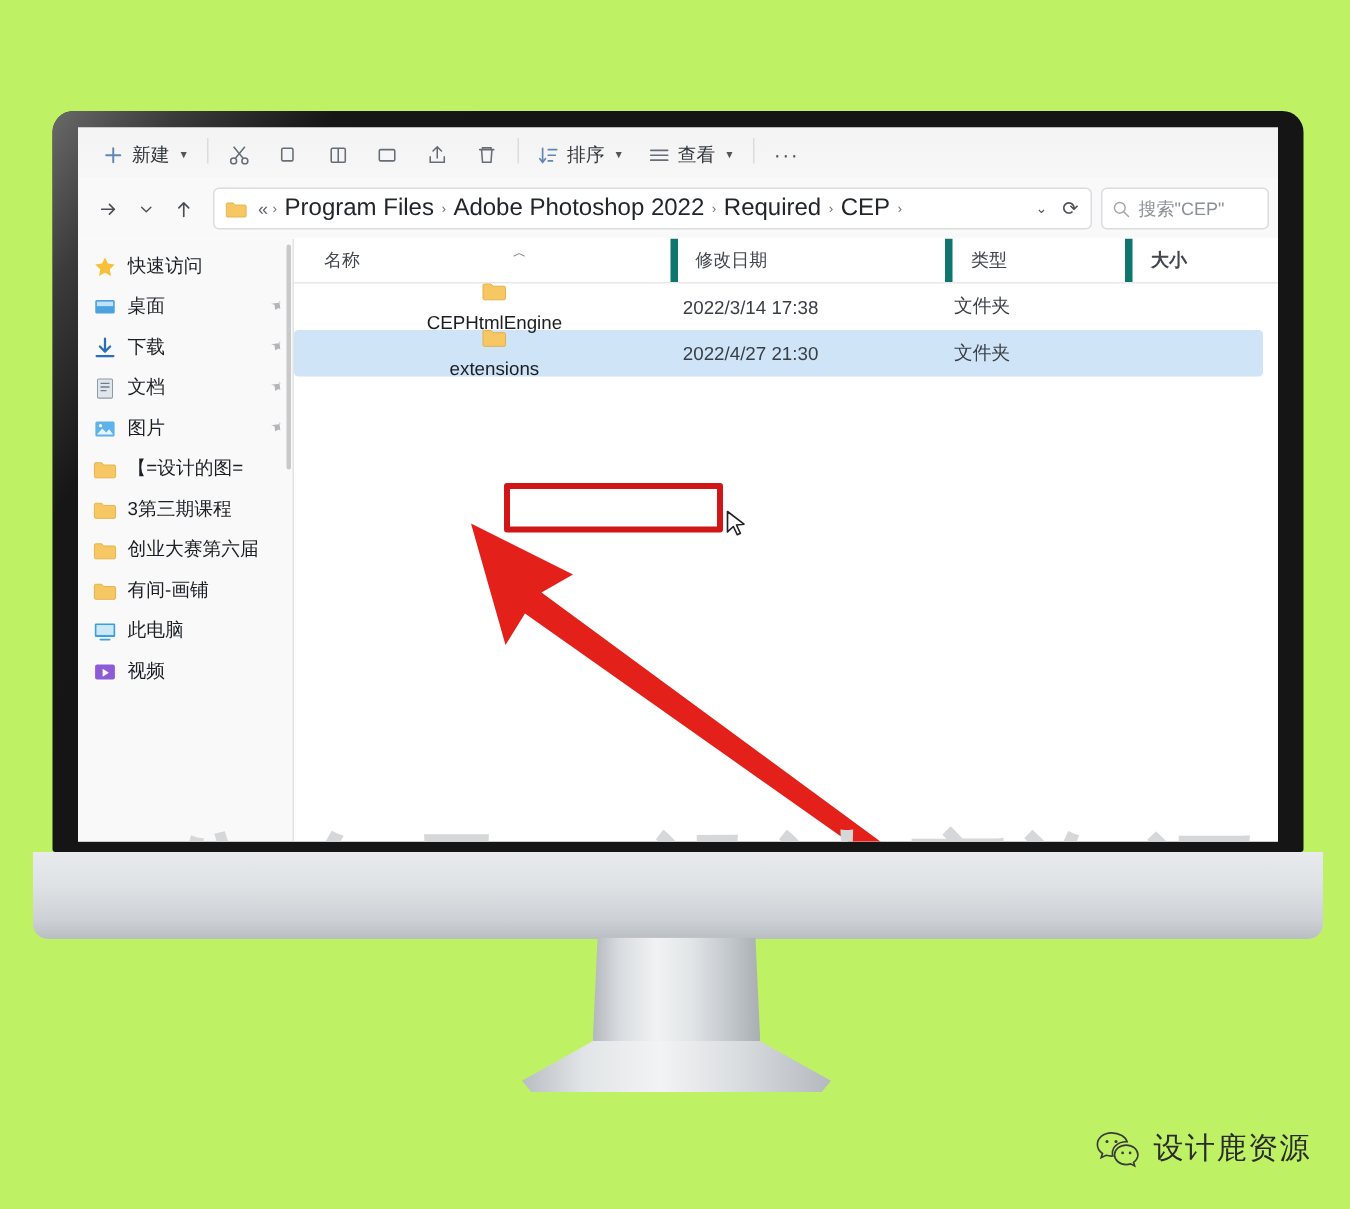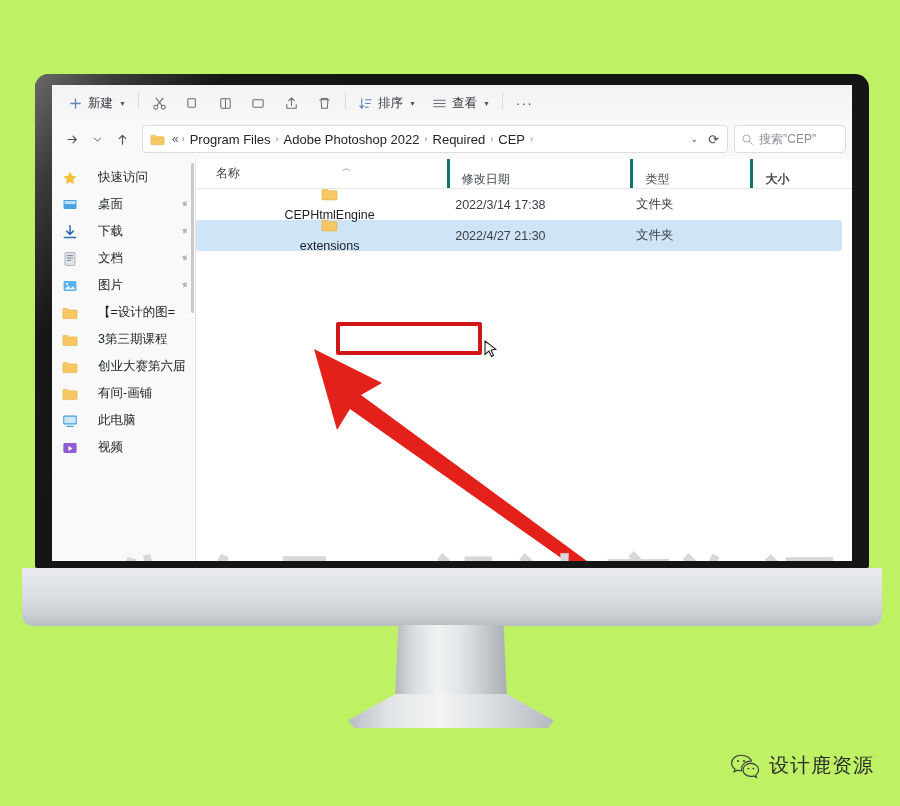--- a/index.html
+++ b/index.html
@@ -72,62 +72,62 @@
     width:28px; height:28px; display:flex; align-items:center; justify-content:center;
     color:#4a4f55; border-radius:4px; flex:none;
   }
   .nav-btn.sm{ width:20px; }
   .crumbbar{
     flex:1; height:28px; margin:0 5px; background:#fff;
     border:1px solid #dadce0; border-radius:4px;
     display:flex; align-items:center; padding:0 4px 0 7px; gap:0; min-width:0;
   }
   .crumb-folder{ width:15px; height:13px; flex:none; margin-right:5px; }
-  .crumb{ font-size:13px; color:#22262b; padding:2px 4px; white-space:nowrap; }
+  .crumb{ font-size:16px; color:#22262b; padding:2px 4px; white-space:nowrap; }
   .crumb.dbl{ color:#5a6068; padding:2px 2px; font-size:12px; }
   .crumb-sep{ font-size:9px; color:#6d737a; padding:0 1px; }
   .crumb-spacer{ flex:1; }
   .crumb-caret{ font-size:9px; color:#4a4f55; padding:0 6px; }
   .crumb-refresh{ font-size:13px; color:#4a4f55; padding:0 4px; }
   .searchbox{
     width:112px; height:28px; background:#fff; border:1px solid #dadce0;
     border-radius:4px; display:flex; align-items:center; padding:0 6px; gap:5px;
     flex:none; overflow:hidden;
   }
   .search-ico{ width:13px; height:13px; flex:none; opacity:.62; }
   .search-ph{ font-size:12px; color:#8b9097; white-space:nowrap; }
 
   .body{ position:absolute; left:0; top:74px; right:0; bottom:0; display:flex; background:#fff; }
 
   
   .sidebar{
     width:144px; flex:none; background:#f9f9f9; padding-top:5px;
     position:relative; overflow:hidden;
   }
-  .sb-item{ display:flex; align-items:center; height:27px; padding:0 6px 0 10px; gap:20px; }
+  .sb-item{ display:flex; align-items:center; height:27px; padding:0 6px 0 10px; gap:7px; }
   .sb-ico{ width:16px; height:16px; flex:none; }
   .sb-label{ font-size:12.5px; color:#1b1f24; white-space:nowrap; overflow:hidden; }
   .sb-pin{ margin-left:auto; width:11px; height:11px; flex:none; opacity:.55; }
   .sb-split{
     position:absolute; right:0; top:0; width:1px; height:100%; background:#e3e4e6;
   }
   .sb-scroll{
     position:absolute; right:2px; top:4px; width:3px; height:150px;
     background:#c8c9cb; border-radius:2px;
   }
 
   
   .filelist{ flex:1; position:relative; background:#fff; overflow:hidden; }
   .colhead{
     display:flex; align-items:center; height:30px; border-bottom:1px solid #e8e8e8;
     position:relative; padding-left:8px;
   }
   .col{ font-size:12px; color:#42474d; position:relative; height:100%;
     display:flex; align-items:center; padding-left:12px; }
-  .col + .col{ border-left:3px solid #0f766e;align-items:flex-end; }
+  .col + .col{ border-left:5px solid #0f766e; }
   .col-name{ width:265px; }
   .col-date{ width:200px; }
   .col-type{ width:130px; }
   .col-size{ width:110px;font-weight:bold; }
   .sortcaret{ position:absolute; left:138px; top:3px; font-size:9px; color:#6a7078; }
 
   .row{ display:flex; align-items:center; height:31px; padding-left:8px;
     margin:0 10px 0 0; border-radius:3px; }
   .row.selected{ background:#cfe4f7; }
   .cell{ font-size:12.5px; color:#1b1f24; display:flex; align-items:center;

